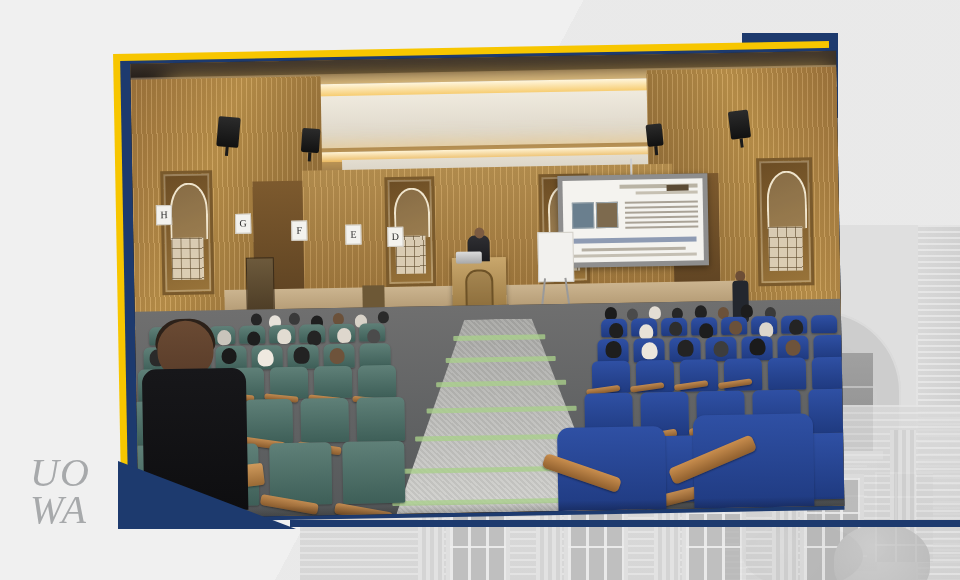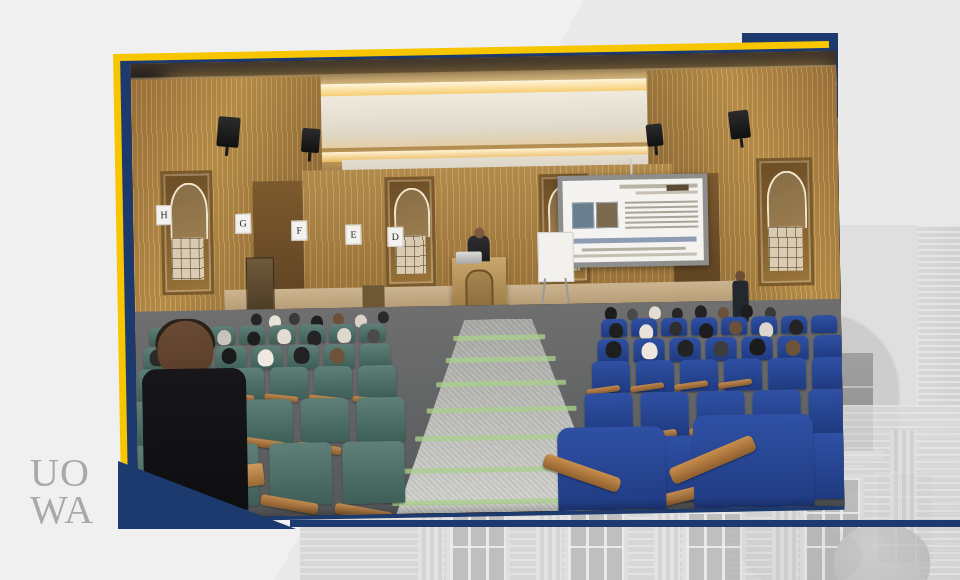--- a/index.html
+++ b/index.html
@@ -254,21 +254,21 @@
     -webkit-clip-path:polygon(0% 0%, 100% 0%, 100% 100%, 72% 100%, 72% 22%, 0% 22%);
     clip-path:polygon(0% 0%, 100% 0%, 100% 100%, 72% 100%, 72% 22%, 0% 22%);}
 
   
   .bg-diag{position:absolute;left:0;top:0;width:960px;height:580px;
     background:linear-gradient(118deg, #f2f2f2 0 46%, #e7e7e7 46% 100%);
     opacity:.6;}
 
   
   .logo{position:absolute;left:30px;top:455px;width:110px;height:80px;color:#a7a9ab;
-    font-family:"Liberation Serif", serif;line-height:.92;letter-spacing:1px;}
+    font-family:"Liberation Serif", serif;line-height:.92;letter-spacing:1px;font-style:italic;}
   .logo .l1,.logo .l2{font-size:40px;font-weight:400;display:block;}
 </style>
 </head>
 <body>
 
 <div class="stage">
 
   <div class="bg-diag"></div>
 
   <div class="bg-building">

